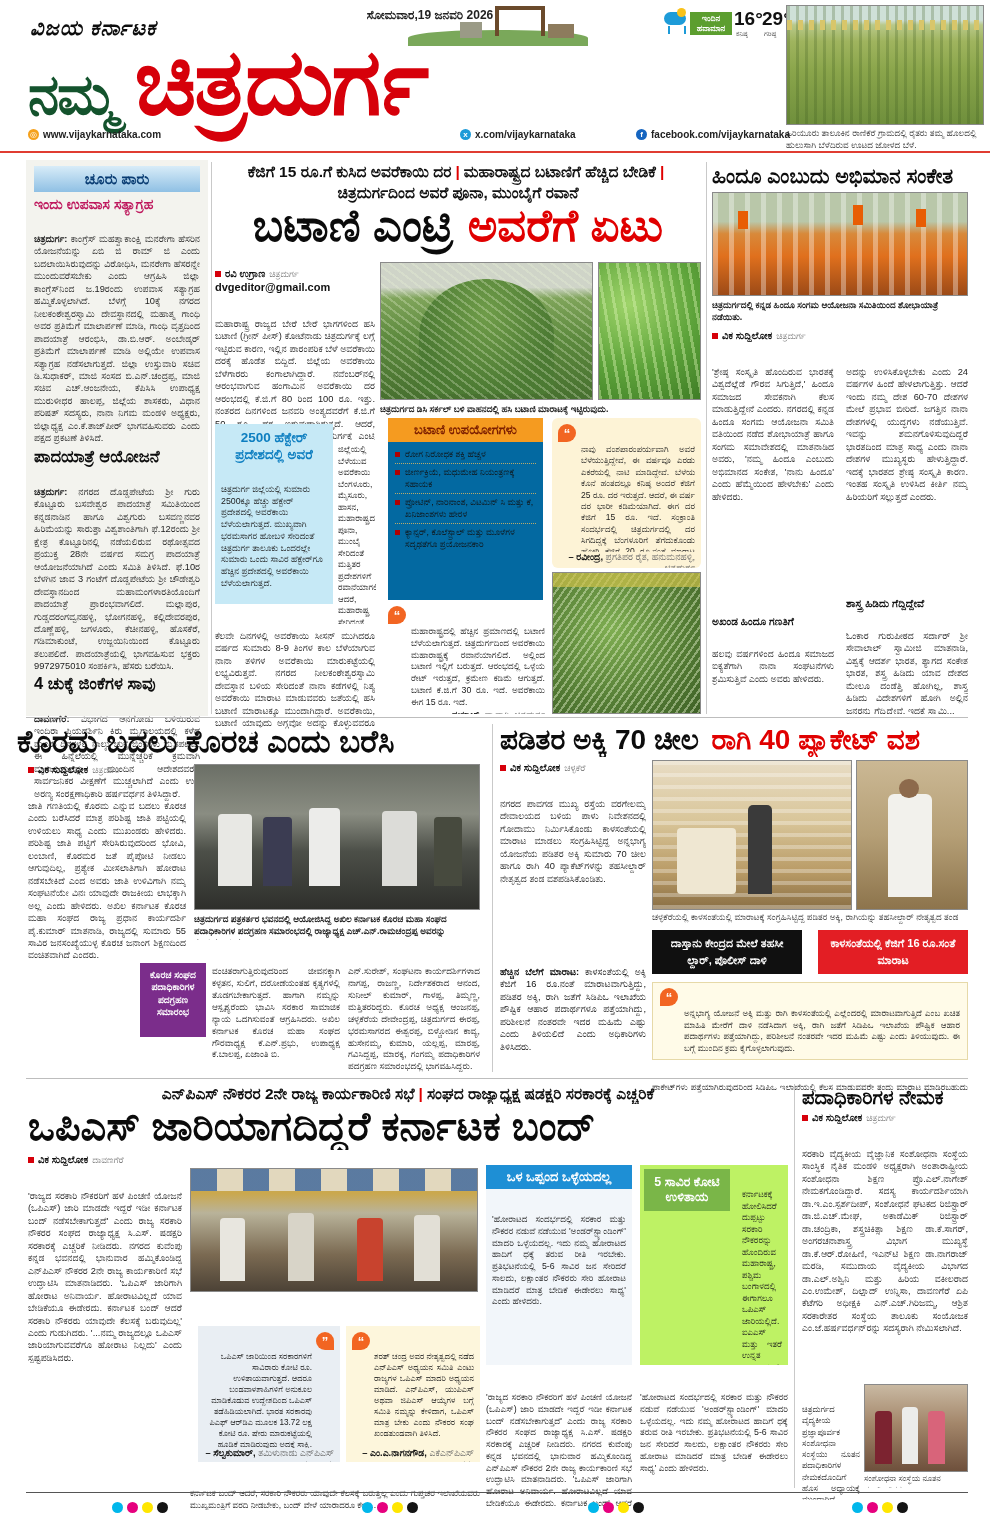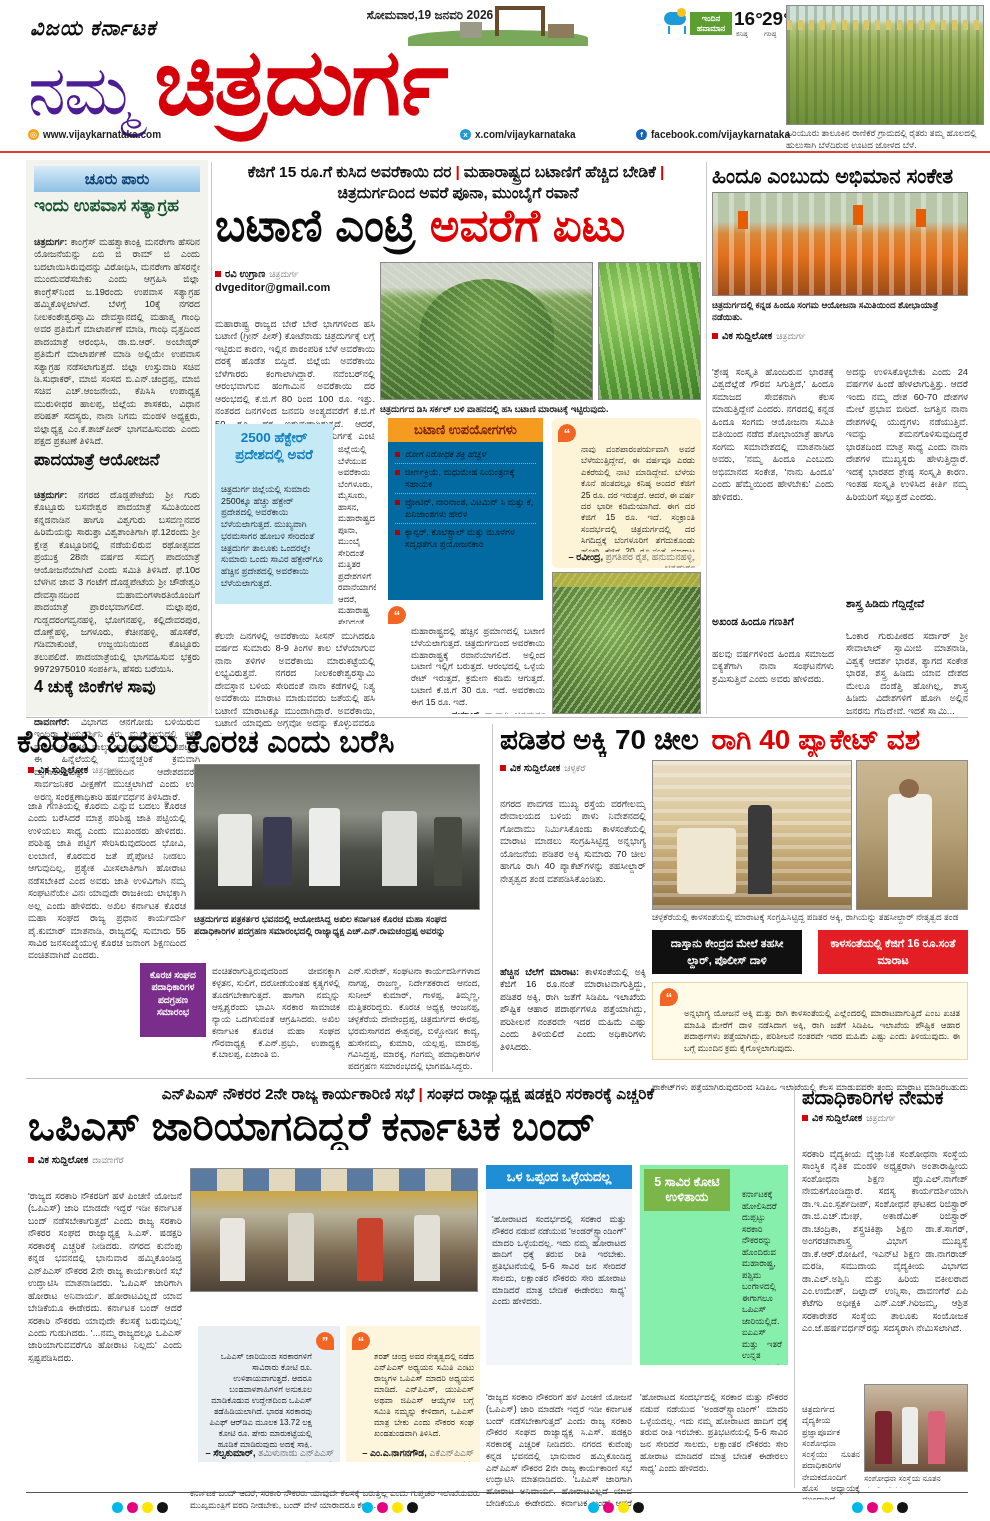--- a/index.html
+++ b/index.html
@@ -33,21 +33,21 @@
     <div class="abs" style="left:305px;top:8px;width:250px;text-align:center;font-size:12px;font-weight:bold;color:#222;">ಸೋಮವಾರ,19 ಜನವರಿ 2026</div>
 
     <div class="abs" style="left:400px;top:4px;width:190px;height:42px;overflow:hidden;">
       <div style="position:absolute;left:8px;bottom:0;width:180px;height:16px;border-radius:50% 50% 0 0;background:#7aa85a;"></div>
       <div style="position:absolute;left:95px;bottom:10px;width:42px;height:26px;border-left:4px solid #6b4a2b;border-right:4px solid #6b4a2b;border-top:4px solid #6b4a2b;"></div>
       <div style="position:absolute;left:60px;bottom:8px;width:22px;height:16px;background:#9a9a86;"></div>
       <div style="position:absolute;left:148px;bottom:8px;width:26px;height:14px;background:#8d7b5d;"></div>
     </div>
 
     <div class="abs" style="left:28px;top:30px;width:740px;height:100px;white-space:nowrap;">
-      <span style="font-size:68px;font-weight:400;color:#4c1d95;letter-spacing:-2px;">ನಮ್ಮ</span>
+      <span style="font-size:56px;font-weight:700;color:#14532d;letter-spacing:-2px;">ನಮ್ಮ</span>
       <span style="font-size:92px;font-weight:900;color:#d6000a;letter-spacing:-2px;margin-left:14px;">ಚಿತ್ರದುರ್ಗ</span>
     </div>
 
     <div class="abs" style="left:664px;top:6px;width:120px;height:40px;">
       <span style="position:absolute;left:0;top:6px;width:22px;height:13px;background:#1d9bd8;border-radius:8px;"></span>
       <span style="position:absolute;left:13px;top:2px;width:9px;height:9px;background:#f9c21a;border-radius:50%;"></span>
       <span style="position:absolute;left:4px;top:20px;width:14px;height:8px;border-left:2px solid #1d9bd8;border-right:2px solid #1d9bd8;"></span>
       <span style="position:absolute;left:26px;top:6px;background:#5c9e2f;color:#fff;font-size:8px;font-weight:bold;padding:2px 4px;line-height:1.2;width:34px;text-align:center;">ಇಂದಿನ ಹವಾಮಾನ</span>
       <span style="position:absolute;left:70px;top:2px;font-size:19px;font-weight:900;color:#111;">16°</span>
       <span style="position:absolute;left:72px;top:24px;font-size:7px;color:#444;">ಕನಿಷ್ಠ</span>
@@ -71,21 +71,21 @@
       <span style="position:absolute;left:623px;top:1px;font-weight:bold;">facebook.com/vijaykarnataka</span>
     </div>
   </div>
 
   <div class="abs" style="left:0;top:151px;width:990px;height:2px;background:#e03c31;"></div>
 
   <div class="abs" style="left:26px;top:160px;width:182px;height:556px;background:#f3f3ee;padding:0;box-sizing:border-box;">
     <div style="margin:6px 8px 4px;background:linear-gradient(180deg,#d8ecf8,#8fc0e4);color:#0a3d73;font-weight:900;font-size:15px;text-align:center;padding:4px 0;">ಚೂರು ಪಾರು</div>
 
     <div style="margin:2px 8px 0;">
-      <div style="font-size:17px;font-weight:900;color:#14532d;margin:2px 0;">ಇಂದು ಉಪವಾಸ ಸತ್ಯಾಗ್ರಹ</div>
+      <div style="font-size:14px;font-weight:900;color:#be185d;margin:2px 0;">ಇಂದು ಉಪವಾಸ ಸತ್ಯಾಗ್ರಹ</div>
       <div class="body-text" style="height:212px;">
         <b>ಚಿತ್ರದುರ್ಗ:</b>
         <span>ಕಾಂಗ್ರೆಸ್ ಮಹತ್ವಾಕಾಂಕ್ಷಿ ಮನರೇಗಾ ಹೆಸರಿನ ಯೋಜನೆಯನ್ನು ಏಬಿ ಜಿ ರಾಮ್ ಜಿ ಎಂದು ಬದಲಾಯಿಸಿರುವುದನ್ನು ವಿರೋಧಿಸಿ, ಮನರೇಗಾ ಹೆಸರನ್ನೇ ಮುಂದುವರೆಸಬೇಕು ಎಂದು ಆಗ್ರಹಿಸಿ ಜಿಲ್ಲಾ ಕಾಂಗ್ರೆಸ್‌ನಿಂದ ಜ.19ರಂದು ಉಪವಾಸ ಸತ್ಯಾಗ್ರಹ ಹಮ್ಮಿಕೊಳ್ಳಲಾಗಿದೆ. ಬೆಳಗ್ಗೆ 10ಕ್ಕೆ ನಗರದ ನೀಲಕಂಠೇಶ್ವರಸ್ವಾಮಿ ದೇವಸ್ಥಾನದಲ್ಲಿ ಮಹಾತ್ಮ ಗಾಂಧಿ ಅವರ ಪ್ರತಿಮೆಗೆ ಮಾಲಾರ್ಪಣೆ ಮಾಡಿ, ಗಾಂಧಿ ವೃತ್ತದಿಂದ ಪಾದಯಾತ್ರೆ ಆರಂಭಿಸಿ, ಡಾ.ಬಿ.ಆರ್. ಅಂಬೇಡ್ಕರ್ ಪ್ರತಿಮೆಗೆ ಮಾಲಾರ್ಪಣೆ ಮಾಡಿ ಅಲ್ಲಿಯೇ ಉಪವಾಸ ಸತ್ಯಾಗ್ರಹ ನಡೆಸಲಾಗುತ್ತದೆ. ಜಿಲ್ಲಾ ಉಸ್ತುವಾರಿ ಸಚಿವ ಡಿ.ಸುಧಾಕರ್, ಮಾಜಿ ಸಂಸದ ಬಿ.ಎನ್.ಚಂದ್ರಪ್ಪ, ಮಾಜಿ ಸಚಿವ ಎಚ್.ಆಂಜನೇಯ, ಕೆಪಿಸಿಸಿ ಉಪಾಧ್ಯಕ್ಷ ಮುರುಳೀಧರ ಹಾಲಪ್ಪ, ಜಿಲ್ಲೆಯ ಶಾಸಕರು, ವಿಧಾನ ಪರಿಷತ್ ಸದಸ್ಯರು, ನಾನಾ ನಿಗಮ ಮಂಡಳಿ ಅಧ್ಯಕ್ಷರು, ಜಿಲ್ಲಾಧ್ಯಕ್ಷ ಎಂ.ಕೆ.ತಾಜ್‌ಪೀರ್ ಭಾಗವಹಿಸುವರು ಎಂದು ಪಕ್ಷದ ಪ್ರಕಟಣೆ ತಿಳಿಸಿದೆ.</span>
       </div>
     </div>
 
     <div style="margin:2px 8px 0;">
       <div style="font-size:16.5px;font-weight:900;color:#0d0d0d;margin:2px 0;">ಪಾದಯಾತ್ರೆ ಆಯೋಜನೆ</div>
       <div class="body-text" style="height:186px;">
         <b>ಚಿತ್ರದುರ್ಗ:</b>
@@ -100,21 +100,21 @@
         <span>ವಿಭಾಗದ ಆನಗೋಡು ಬಳಿಯಿರುವ ಇಂದಿರಾ ಪ್ರಿಯದರ್ಶಿನಿ ಕಿರು ಮೃಗಾಲಯದಲ್ಲಿ ಕಳೆದ ಮೂರು ದಿನಗಳಲ್ಲಿ ನಾಲ್ಕು ಚುಕ್ಕೆ ಜಿಂಕೆಗಳು ಮೃತಪಟ್ಟಿವೆ. ಈ ಹಿನ್ನೆಲೆಯಲ್ಲಿ ಮುನ್ನೆಚ್ಚರಿಕೆ ಕ್ರಮವಾಗಿ ಮೃಗಾಲಯವನ್ನು ಮುಂದಿನ ಆದೇಶದವರೆಗೆ ಸಾರ್ವಜನಿಕರ ವೀಕ್ಷಣೆಗೆ ಮುಚ್ಚಲಾಗಿದೆ ಎಂದು ಉಪ ಅರಣ್ಯ ಸಂರಕ್ಷಣಾಧಿಕಾರಿ ಹರ್ಷವರ್ಧನ ತಿಳಿಸಿದ್ದಾರೆ.</span>
       </div>
     </div>
   </div>
 
   <div class="vrule" style="left:211px;top:162px;height:552px;"></div>
 
   <div class="abs kicker" style="left:215px;top:162px;width:486px;height:40px;">
     <span>ಕೆಜಿಗೆ 15 ರೂ.ಗೆ ಕುಸಿದ ಅವರೆಕಾಯಿ ದರ</span><span class="sep">|</span><span>ಮಹಾರಾಷ್ಟ್ರದ ಬಟಾಣಿಗೆ ಹೆಚ್ಚಿದ ಬೇಡಿಕೆ</span><span class="sep">|</span><span>ಚಿತ್ರದುರ್ಗದಿಂದ ಅವರೆ ಪೂನಾ, ಮುಂಬೈಗೆ ರವಾನೆ</span>
   </div>
-  <div class="abs" style="left:215px;top:200px;width:486px;height:58px;text-align:left;white-space:nowrap;overflow:hidden;">
+  <div class="abs" style="left:215px;top:200px;width:486px;height:58px;text-align:center;white-space:nowrap;overflow:hidden;">
     <span style="font-size:45px;font-weight:900;color:#0b0b0b;">ಬಟಾಣಿ ಎಂಟ್ರಿ</span>
     <span style="font-size:45px;font-weight:900;color:#e00000;margin-left:10px;">ಅವರೆಗೆ ಏಟು</span>
   </div>
   <div class="abs byline" style="left:215px;top:268px;width:160px;">
     <span class="sq"></span>
       <span>ರವಿ ಉಗ್ರಾಣ</span>
     <span class="loc">ಚಿತ್ರದುರ್ಗ</span>
   </div>
   <div class="abs" style="left:215px;top:281px;font-size:11px;font-weight:bold;color:#111;">dvgeditor@gmail.com</div>
 
@@ -134,21 +134,21 @@
   <div class="abs" style="left:215px;top:424px;width:118px;height:180px;background:#c6e9f6;padding:6px;box-sizing:border-box;">
     <div style="color:#0d7ec0;font-weight:900;font-size:13.5px;text-align:center;line-height:1.25;margin-bottom:4px;">2500 ಹೆಕ್ಟೇರ್ ಪ್ರದೇಶದಲ್ಲಿ ಅವರೆ</div>
     <div class="body-text" style="font-size:8.8px;height:128px;text-align:left;">ಚಿತ್ರದುರ್ಗ ಜಿಲ್ಲೆಯಲ್ಲಿ ಸುಮಾರು 2500ಕ್ಕೂ ಹೆಚ್ಚು ಹೆಕ್ಟೇರ್ ಪ್ರದೇಶದಲ್ಲಿ ಅವರೆಕಾಯಿ ಬೆಳೆಯಲಾಗುತ್ತದೆ. ಮುಖ್ಯವಾಗಿ ಭರಮಸಾಗರ ಹೋಬಳಿ ಸೇರಿದಂತೆ ಚಿತ್ರದುರ್ಗ ತಾಲೂಕು ಒಂದರಲ್ಲೇ ಸುಮಾರು ಒಂದು ಸಾವಿರ ಹೆಕ್ಟೇರ್‌ಗೂ ಹೆಚ್ಚಿನ ಪ್ರದೇಶದಲ್ಲಿ ಅವರೆಕಾಯಿ ಬೆಳೆಯಲಾಗುತ್ತದೆ.</div>
   </div>
   <div class="abs body-text" style="left:338px;top:424px;width:38px;height:180px;font-size:8.6px;">ಜಿಲ್ಲೆಯಲ್ಲಿ ಬೆಳೆಯುವ ಅವರೆಕಾಯಿ ಬೆಂಗಳೂರು, ಮೈಸೂರು, ಹಾಸನ, ಮಹಾರಾಷ್ಟ್ರದ ಪೂನಾ, ಮುಂಬೈ ಸೇರಿದಂತೆ ಮತ್ತಿತರ ಪ್ರದೇಶಗಳಿಗೆ ರವಾನೆಯಾಗಲಿದೆ. ಆದರೆ, ಮಹಾರಾಷ್ಟ್ರ ಸೇರಿದಂತೆ ಮತ್ತಿತರ ಭಾಗಗಳಲ್ಲಿ ಬೆಳೆಯುವ ಬಟಾಣಿ ಈಗ ಚಿತ್ರದುರ್ಗಕ್ಕೆ ಎಂಟ್ರಿ ಕೊಟ್ಟಿರುವ ಕಾರಣ ಅವರೆಕಾಯಿ ಬೆಲೆಗೆ ಪೆಟ್ಟು ಕೊಟ್ಟಿದೆ.</div>
   <div class="abs body-text" style="left:215px;top:610px;width:160px;height:104px;">ಕೆಲವೇ ದಿನಗಳಲ್ಲಿ ಅವರೆಕಾಯಿ ಸೀಸನ್ ಮುಗಿದರೂ ವರ್ಷದ ಸುಮಾರು 8-9 ತಿಂಗಳ ಕಾಲ ಬೆಳೆಯಾಗುವ ನಾನಾ ತಳಿಗಳ ಅವರೆಕಾಯಿ ಮಾರುಕಟ್ಟೆಯಲ್ಲಿ ಲಭ್ಯವಿರುತ್ತವೆ. ನಗರದ ನೀಲಕಂಠೇಶ್ವರಸ್ವಾಮಿ ದೇವಸ್ಥಾನ ಬಳಿಯ ಸೇರಿದಂತೆ ನಾನಾ ಕಡೆಗಳಲ್ಲಿ ನಿತ್ಯ ಅವರೆಕಾಯಿ ಮಾರಾಟ ಮಾಡುವವರು ಜತೆಯಲ್ಲಿ ಹಸಿ ಬಟಾಣಿ ಮಾರಾಟಕ್ಕೂ ಮುಂದಾಗಿದ್ದಾರೆ. ಅವರೆಕಾಯಿ, ಬಟಾಣಿ ಯಾವುದು ಅಗ್ಗವೋ ಅದನ್ನು ಕೊಳ್ಳುವವರೂ ಹೆಚ್ಚಾಗಿದ್ದಾರೆ.</div>
 
   <div class="abs" style="left:388px;top:418px;width:155px;height:182px;background:#0369a1;box-sizing:border-box;">
     <div style="background:#f59b20;color:#7a1d00;font-weight:900;font-size:13px;text-align:center;padding:4px 0;">ಬಟಾಣಿ ಉಪಯೋಗಗಳು</div>
     <div style="padding:4px 7px;">
-      <div style="display:flex;gap:5px;border-bottom:1px dotted #b9a96a;padding:3px 0;font-size:8.8px;line-height:1.3;font-style:italic;">
+      <div style="display:flex;gap:5px;border-bottom:1px dotted #b9a96a;padding:3px 0;font-size:8.8px;line-height:1.3;">
         <span style="width:5px;height:5px;background:#b00000;margin-top:3px;flex:0 0 auto;"></span>
         <span>ರೋಗ ನಿರೋಧಕ ಶಕ್ತಿ ಹೆಚ್ಚಳ</span>
       </div>
       <div style="display:flex;gap:5px;border-bottom:1px dotted #b9a96a;padding:3px 0;font-size:8.8px;line-height:1.3;">
         <span style="width:5px;height:5px;background:#b00000;margin-top:3px;flex:0 0 auto;"></span>
         <span>ಜೀರ್ಣಕ್ರಿಯೆ, ಮಧುಮೇಹ ನಿಯಂತ್ರಣಕ್ಕೆ ಸಹಾಯಕ</span>
       </div>
       <div style="display:flex;gap:5px;border-bottom:1px dotted #b9a96a;padding:3px 0;font-size:8.8px;line-height:1.3;">
         <span style="width:5px;height:5px;background:#b00000;margin-top:3px;flex:0 0 auto;"></span>
         <span>ಪ್ರೋಟಿನ್, ನಾರಿನಾಂಶ, ವಿಟಮಿನ್ ಸಿ ಮತ್ತು ಕೆ, ಖನಿಜಾಂಶಗಳು ಹೇರಳ</span>
@@ -321,21 +321,21 @@
     <div class="quote-sig"><span>– ಎಂ.ಎ.ನಾಗನಗೌಡ,</span>
       <span class="role">ಎಕೆಎನ್‌ಪಿಎಸ್ ರಾಜ್ಯಾಧ್ಯಕ್ಷ.</span></div>
   </div>
   <div class="abs body-text" style="left:190px;top:1468px;width:290px;height:22px;font-size:8.6px;">ಕರ್ನಾಟಕ ಬಂದ್ ಆದರೆ, ಸರಕಾರಿ ನೌಕರರು ಯಾವುದೇ ಕೆಲಸಕ್ಕೆ ಬರುತ್ತಿಲ್ಲ ಎಂದು ಗುಪ್ತಚರ ಇಲಾಖೆಯವರು ಮುಖ್ಯಮಂತ್ರಿಗೆ ವರದಿ ನೀಡಬೇಕು, ಬಂದ್ ವೇಳೆ ಯಾರಾದರೂ ಕೆಲಸ...</div>
 
   <div class="abs" style="left:486px;top:1165px;width:146px;height:200px;background:#f2f6fa;box-sizing:border-box;overflow:hidden;">
     <div style="background:#1e8fd5;color:#fff;font-size:13px;font-weight:900;text-align:center;padding:4px 2px;">ಒಳ ಒಪ್ಪಂದ ಒಳ್ಳೆಯದಲ್ಲ</div>
     <div class="body-text" style="padding:5px 6px;height:162px;font-size:8.8px;">'ಹೋರಾಟದ ಸಂದರ್ಭದಲ್ಲಿ ಸರಕಾರ ಮತ್ತು ನೌಕರರ ನಡುವೆ ನಡೆಯುವ 'ಅಂಡರ್‌ಸ್ಟ್ಯಾಂಡಿಂಗ್' ಮಾದರಿ ಒಳ್ಳೆಯದಲ್ಲ. ಇದು ನಮ್ಮ ಹೋರಾಟದ ಹಾದಿಗೆ ಧಕ್ಕೆ ತರುವ ರೀತಿ ಇರಬೇಕು. ಪ್ರತಿಭಟನೆಯಲ್ಲಿ 5-6 ಸಾವಿರ ಜನ ಸೇರಿದರೆ ಸಾಲದು, ಲಕ್ಷಾಂತರ ನೌಕರರು ಸೇರಿ ಹೋರಾಟ ಮಾಡಿದರೆ ಮಾತ್ರ ಬೇಡಿಕೆ ಈಡೇರಲು ಸಾಧ್ಯ' ಎಂದು ಹೇಳಿದರು.</div>
   </div>
 
-  <div class="abs" style="left:640px;top:1165px;width:148px;height:200px;background:#86efac;box-sizing:border-box;overflow:hidden;">
+  <div class="abs" style="left:640px;top:1165px;width:148px;height:200px;background:#bef264;box-sizing:border-box;overflow:hidden;">
     <div style="float:left;background:#7ab648;color:#fff;font-size:12.5px;font-weight:900;text-align:center;width:78px;padding:6px 4px;margin:4px 6px 2px 4px;">5 ಸಾವಿರ ಕೋಟಿ ಉಳಿತಾಯ</div>
     <div class="body-text" style="padding:4px 6px;height:190px;font-size:8.6px;">ಕರ್ನಾಟಕಕ್ಕೆ ಹೋಲಿಸಿದರೆ ದುಪ್ಪಟ್ಟು ಸರಕಾರಿ ನೌಕರರನ್ನು ಹೊಂದಿರುವ ಮಹಾರಾಷ್ಟ್ರ, ಪಶ್ಚಿಮ ಬಂಗಾಳದಲ್ಲಿ ಈಗಾಗಲೂ ಒಪಿಎಸ್ ಜಾರಿಯಲ್ಲಿದೆ. ಐಎಎಸ್ ಮತ್ತು ಇತರೆ ಉನ್ನತ ಅಧಿಕಾರಿಗಳಿಗೆ ಎನ್‌ಪಿಎಸ್ ಅನ್ವಯವಾದರೆ, ಕೆಳ ಹಂತದ ನೌಕರರಿಗೆ ಒಪಿಎಸ್ ಅನ್ವಯವಾಗುತ್ತದೆ. ಒಪಿಎಸ್ ಜಾರಿ ಮಾಡಿದರೆ ವಾರ್ಷಿಕ ಕನಿಷ್ಠ 5,000 ಕೋಟಿ ರೂ. ಉಳಿತಾಯವಾಗಲಿದೆ ಎಂಬ ಅಂಶವನ್ನು ಎನ್‌ಪಿಎಸ್ ಸಮಿತಿ ಅಧ್ಯಕ್ಷರ ಗಮನಕ್ಕೆ ತಂದಿದ್ದೇವೆ. ಎ, ಬಿ, ಸಿ ಕೆಟಗರಿ ನೌಕರರ ಸಂಖ್ಯೆ ಬಗ್ಗೆ ತಿಳಿಸಿದ್ದೇವೆ,' ಎಂದು ಹೇಳಿದರು.</div>
   </div>
 
   <div class="abs body-text" style="left:486px;top:1372px;width:146px;height:118px;font-size:8.8px;">'ರಾಜ್ಯದ ಸರಕಾರಿ ನೌಕರರಿಗೆ ಹಳೆ ಪಿಂಚಣಿ ಯೋಜನೆ (ಒಪಿಎಸ್) ಜಾರಿ ಮಾಡದೇ ಇದ್ದರೆ ಇಡೀ ಕರ್ನಾಟಕ ಬಂದ್ ನಡೆಸಬೇಕಾಗುತ್ತದೆ' ಎಂದು ರಾಜ್ಯ ಸರಕಾರಿ ನೌಕರರ ಸಂಘದ ರಾಜ್ಯಾಧ್ಯಕ್ಷ ಸಿ.ಎಸ್. ಷಡಕ್ಷರಿ ಸರಕಾರಕ್ಕೆ ಎಚ್ಚರಿಕೆ ನೀಡಿದರು. ನಗರದ ಕುವೆಂಪು ಕನ್ನಡ ಭವನದಲ್ಲಿ ಭಾನುವಾರ ಹಮ್ಮಿಕೊಂಡಿದ್ದ ಎನ್‌ಪಿಎಸ್ ನೌಕರರ 2ನೇ ರಾಜ್ಯ ಕಾರ್ಯಕಾರಿಣಿ ಸಭೆ ಉದ್ಘಾಟಿಸಿ ಮಾತನಾಡಿದರು. 'ಒಪಿಎಸ್ ಜಾರಿಗಾಗಿ ಹೋರಾಟ ಅನಿವಾರ್ಯ. ಹೋರಾಟವಿಲ್ಲದೆ ಯಾವ ಬೇಡಿಕೆಯೂ ಈಡೇರದು. ಕರ್ನಾಟಕ ಬಂದ್ ಆದರೆ ಸರಕಾರಿ ನೌಕರರು ಯಾವುದೇ ಕೆಲಸಕ್ಕೆ ಬರುವುದಿಲ್ಲ' ಎಂದು ಗುಡುಗಿದರು. '...ನಮ್ಮ ರಾಜ್ಯದಲ್ಲೂ ಒಪಿಎಸ್ ಜಾರಿಯಾಗುವವರೆಗೂ ಹೋರಾಟ ನಿಲ್ಲದು' ಎಂದು ಸ್ಪಷ್ಟಪಡಿಸಿದರು.</div>
   <div class="abs body-text" style="left:640px;top:1372px;width:148px;height:118px;font-size:8.8px;">'ಹೋರಾಟದ ಸಂದರ್ಭದಲ್ಲಿ ಸರಕಾರ ಮತ್ತು ನೌಕರರ ನಡುವೆ ನಡೆಯುವ 'ಅಂಡರ್‌ಸ್ಟ್ಯಾಂಡಿಂಗ್' ಮಾದರಿ ಒಳ್ಳೆಯದಲ್ಲ. ಇದು ನಮ್ಮ ಹೋರಾಟದ ಹಾದಿಗೆ ಧಕ್ಕೆ ತರುವ ರೀತಿ ಇರಬೇಕು. ಪ್ರತಿಭಟನೆಯಲ್ಲಿ 5-6 ಸಾವಿರ ಜನ ಸೇರಿದರೆ ಸಾಲದು, ಲಕ್ಷಾಂತರ ನೌಕರರು ಸೇರಿ ಹೋರಾಟ ಮಾಡಿದರೆ ಮಾತ್ರ ಬೇಡಿಕೆ ಈಡೇರಲು ಸಾಧ್ಯ' ಎಂದು ಹೇಳಿದರು.</div>
 
   <div class="vrule" style="left:794px;top:1084px;height:404px;"></div>
 
   <div class="abs" style="left:802px;top:1086px;width:166px;font-size:19.5px;font-weight:900;color:#0c0c0c;white-space:nowrap;overflow:hidden;">ಪದಾಧಿಕಾರಿಗಳ ನೇಮಕ</div>

